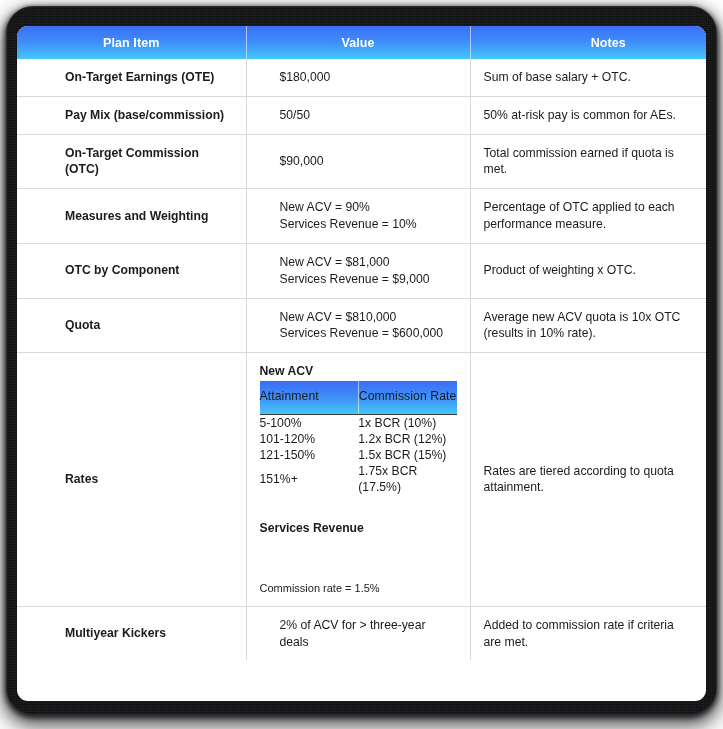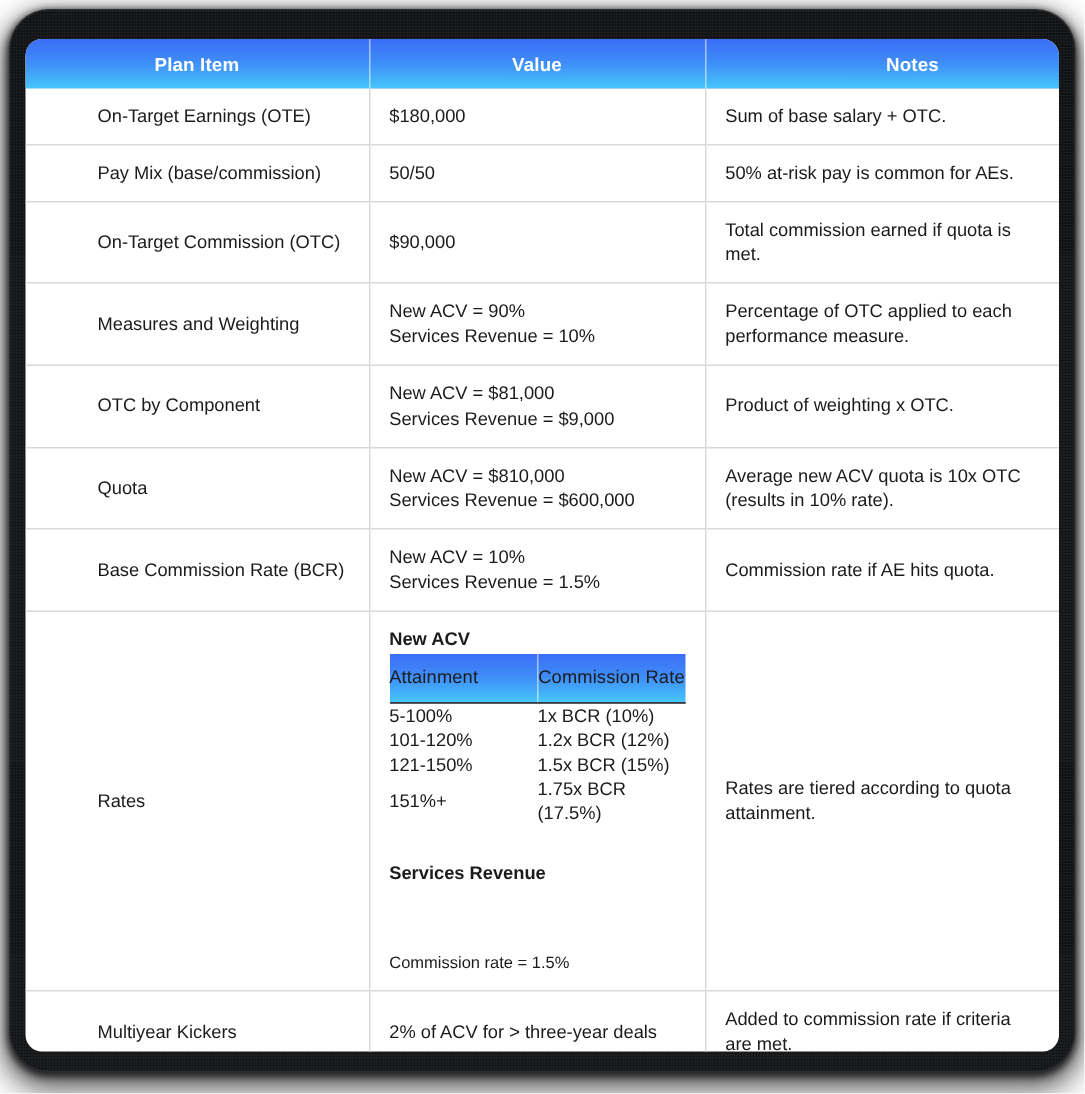--- a/index.html
+++ b/index.html
@@ -87,25 +87,25 @@
     border-right: 1px solid #d9d9d9;
     vertical-align: middle;
     color: #1b1b1b;
     font-size: 12.2px;
     line-height: 1.38;
     padding: 10px 13px;
   }
   tbody td:last-child { border-right: none; }
   tbody tr:first-child td { border-top: none; }
 
-  td.item  { font-weight: normal; font-size: 12.2px; padding-left: 48px; }
+  td.item  { font-weight: bold; font-size: 12.2px; padding-left: 48px; }
   td.value { }
   td.notes { }
 
-  .line { display: block; }
+  .line { display: block; margin-left: 20px; }
 
   
   .rates-block { }
   .rates-title {
     font-weight: bold;
     font-size: 12.2px;
     margin-bottom: 1px;
   }
   table.tiers {
     border-collapse: collapse;
@@ -204,28 +204,20 @@
 
         <tr>
           <td class="item">Quota</td>
           <td class="value">
             <span class="line">New ACV = $810,000</span>
             <span class="line">Services Revenue = $600,000</span>
           </td>
           <td class="notes">Average new ACV quota is 10x OTC (results in 10% rate).</td>
         </tr>
 
-        <tr>
-          <td class="item">Base Commission Rate (BCR)</td>
-          <td class="value">
-            <span class="line">New ACV = 10%</span>
-            <span class="line">Services Revenue = 1.5%</span>
-          </td>
-          <td class="notes">Commission rate if AE hits quota.</td>
-        </tr>
 
         <tr>
           <td class="item">Rates</td>
           <td class="value">
             <div class="rates-block">
               <div class="rates-title">New ACV</div>
               <table class="tiers">
                 <thead>
                   <tr>
                     <th class="th-att">Attainment</th>

